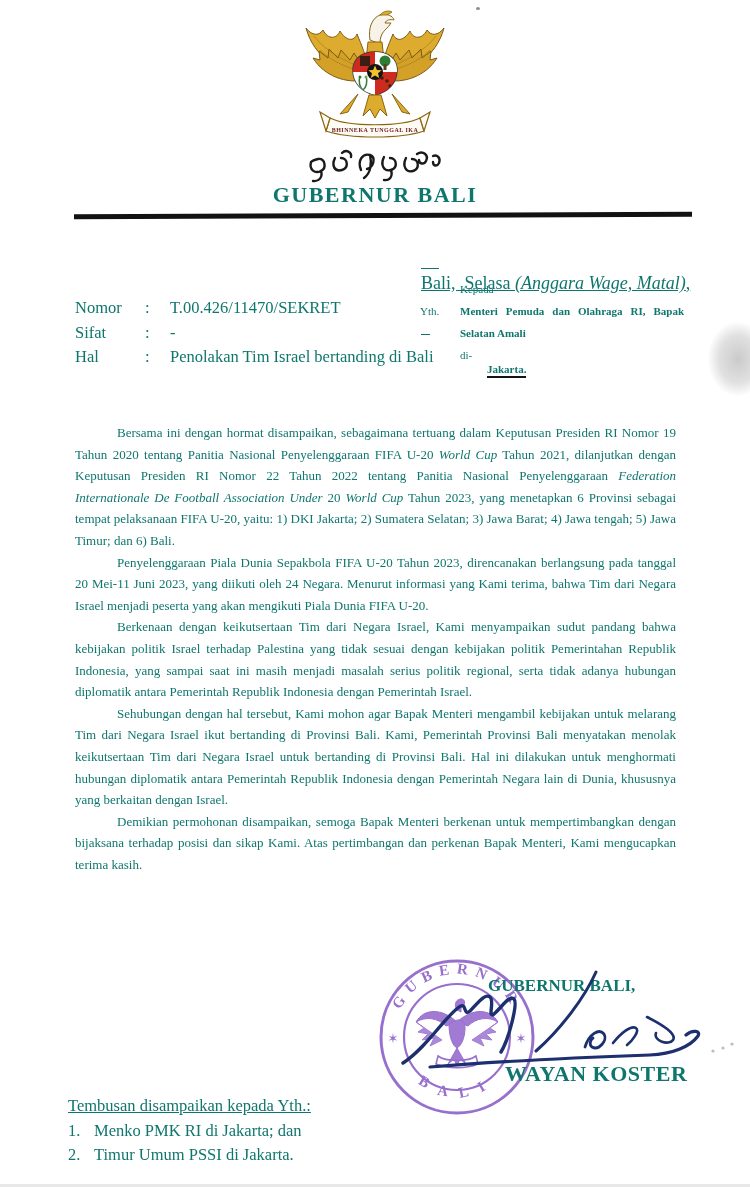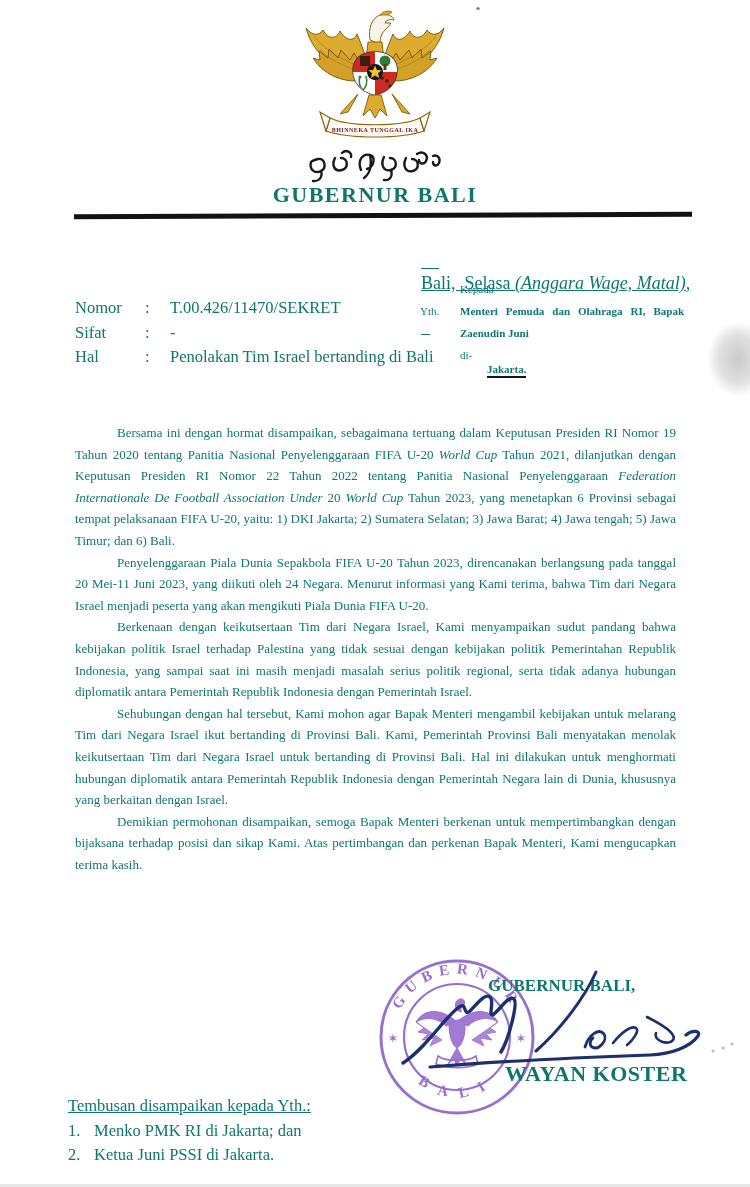--- a/index.html
+++ b/index.html
@@ -136,21 +136,21 @@
     </div>
     <div class="meta-row">
       <div class="meta-label">Hal</div>
       <div class="meta-sep">:</div>
       <div class="meta-value">Penolakan Tim Israel bertanding di Bali</div>
     </div>
   </div>
 
   <div class="abs recipient" style="top:278px;left:460px;">Kepada</div>
   <div class="abs recipient" style="top:300px;left:420px;">Yth.</div>
-  <div class="abs recipient bold" style="top:300px;left:460px;width:224px;text-align:justify;">Menteri Pemuda dan Olahraga RI, Bapak Zaenudin Juni</div>
+  <div class="abs recipient bold" style="top:300px;left:460px;width:224px;text-align:justify;">Menteri Pemuda dan Olahraga RI, Bapak Selatan Amali</div>
   <div class="abs recipient" style="top:344px;left:460px;">di-</div>
   <div class="abs recipient" style="top:358px;left:487px;"><span class="city">Jakarta.</span></div>
 
   <div class="abs artifact-halfcircle" style="top:322px;right:-18px;"></div>
   <div class="abs artifact-dot" style="top:7px;left:476px;width:4px;height:3px;"></div>
 
   <div class="abs bodytext" style="top:422px;left:75px;width:601px;">
     <p><span>Bersama ini dengan hormat disampaikan, sebagaimana tertuang dalam Keputusan Presiden RI Nomor 19 Tahun 2020 tentang Panitia Nasional Penyelenggaraan FIFA U-20 </span><em>World Cup</em><span> Tahun 2021, dilanjutkan dengan Keputusan Presiden RI Nomor 22 Tahun 2022 tentang Panitia Nasional Penyelenggaraan </span><em>Federation Internationale De Football Association Under</em><span> 20 </span><em>World Cup</em><span> Tahun 2023, yang menetapkan 6 Provinsi sebagai tempat pelaksanaan FIFA U-20, yaitu: 1) DKI Jakarta; 2) Sumatera Selatan; 3) Jawa Barat; 4) Jawa tengah; 5) Jawa Timur; dan 6) Bali.</span></p>
     <p><span>Penyelenggaraan Piala Dunia Sepakbola FIFA U-20 Tahun 2023, direncanakan berlangsung pada tanggal 20 Mei-11 Juni 2023, yang diikuti oleh 24 Negara. Menurut informasi yang Kami terima, bahwa Tim dari Negara Israel menjadi peserta yang akan mengikuti Piala Dunia FIFA U-20.</span></p>
     <p><span>Berkenaan dengan keikutsertaan Tim dari Negara Israel, Kami menyampaikan sudut pandang bahwa kebijakan politik Israel terhadap Palestina yang tidak sesuai dengan kebijakan politik Pemerintahan Republik Indonesia, yang sampai saat ini masih menjadi masalah serius politik regional, serta tidak adanya hubungan diplomatik antara Pemerintah Republik Indonesia dengan Pemerintah Israel.</span></p>
@@ -209,17 +209,17 @@
   <div class="abs sig-name" style="top:1061px;left:505px;">WAYAN KOSTER</div>
 
   <div class="abs tembusan" style="top:1094px;left:68px;">
     <div class="tembusan-head">Tembusan disampaikan kepada Yth.:</div>
     <div class="cc-row">
       <div class="cc-num">1.</div>
       <div>Menko PMK RI di Jakarta; dan</div>
     </div>
     <div class="cc-row">
       <div class="cc-num">2.</div>
-      <div>Ketua Juni PSSI di Jakarta.</div>
+      <div>Timur Umum PSSI di Jakarta.</div>
     </div>
   </div>
 
 </div>
 
 </body></html>

